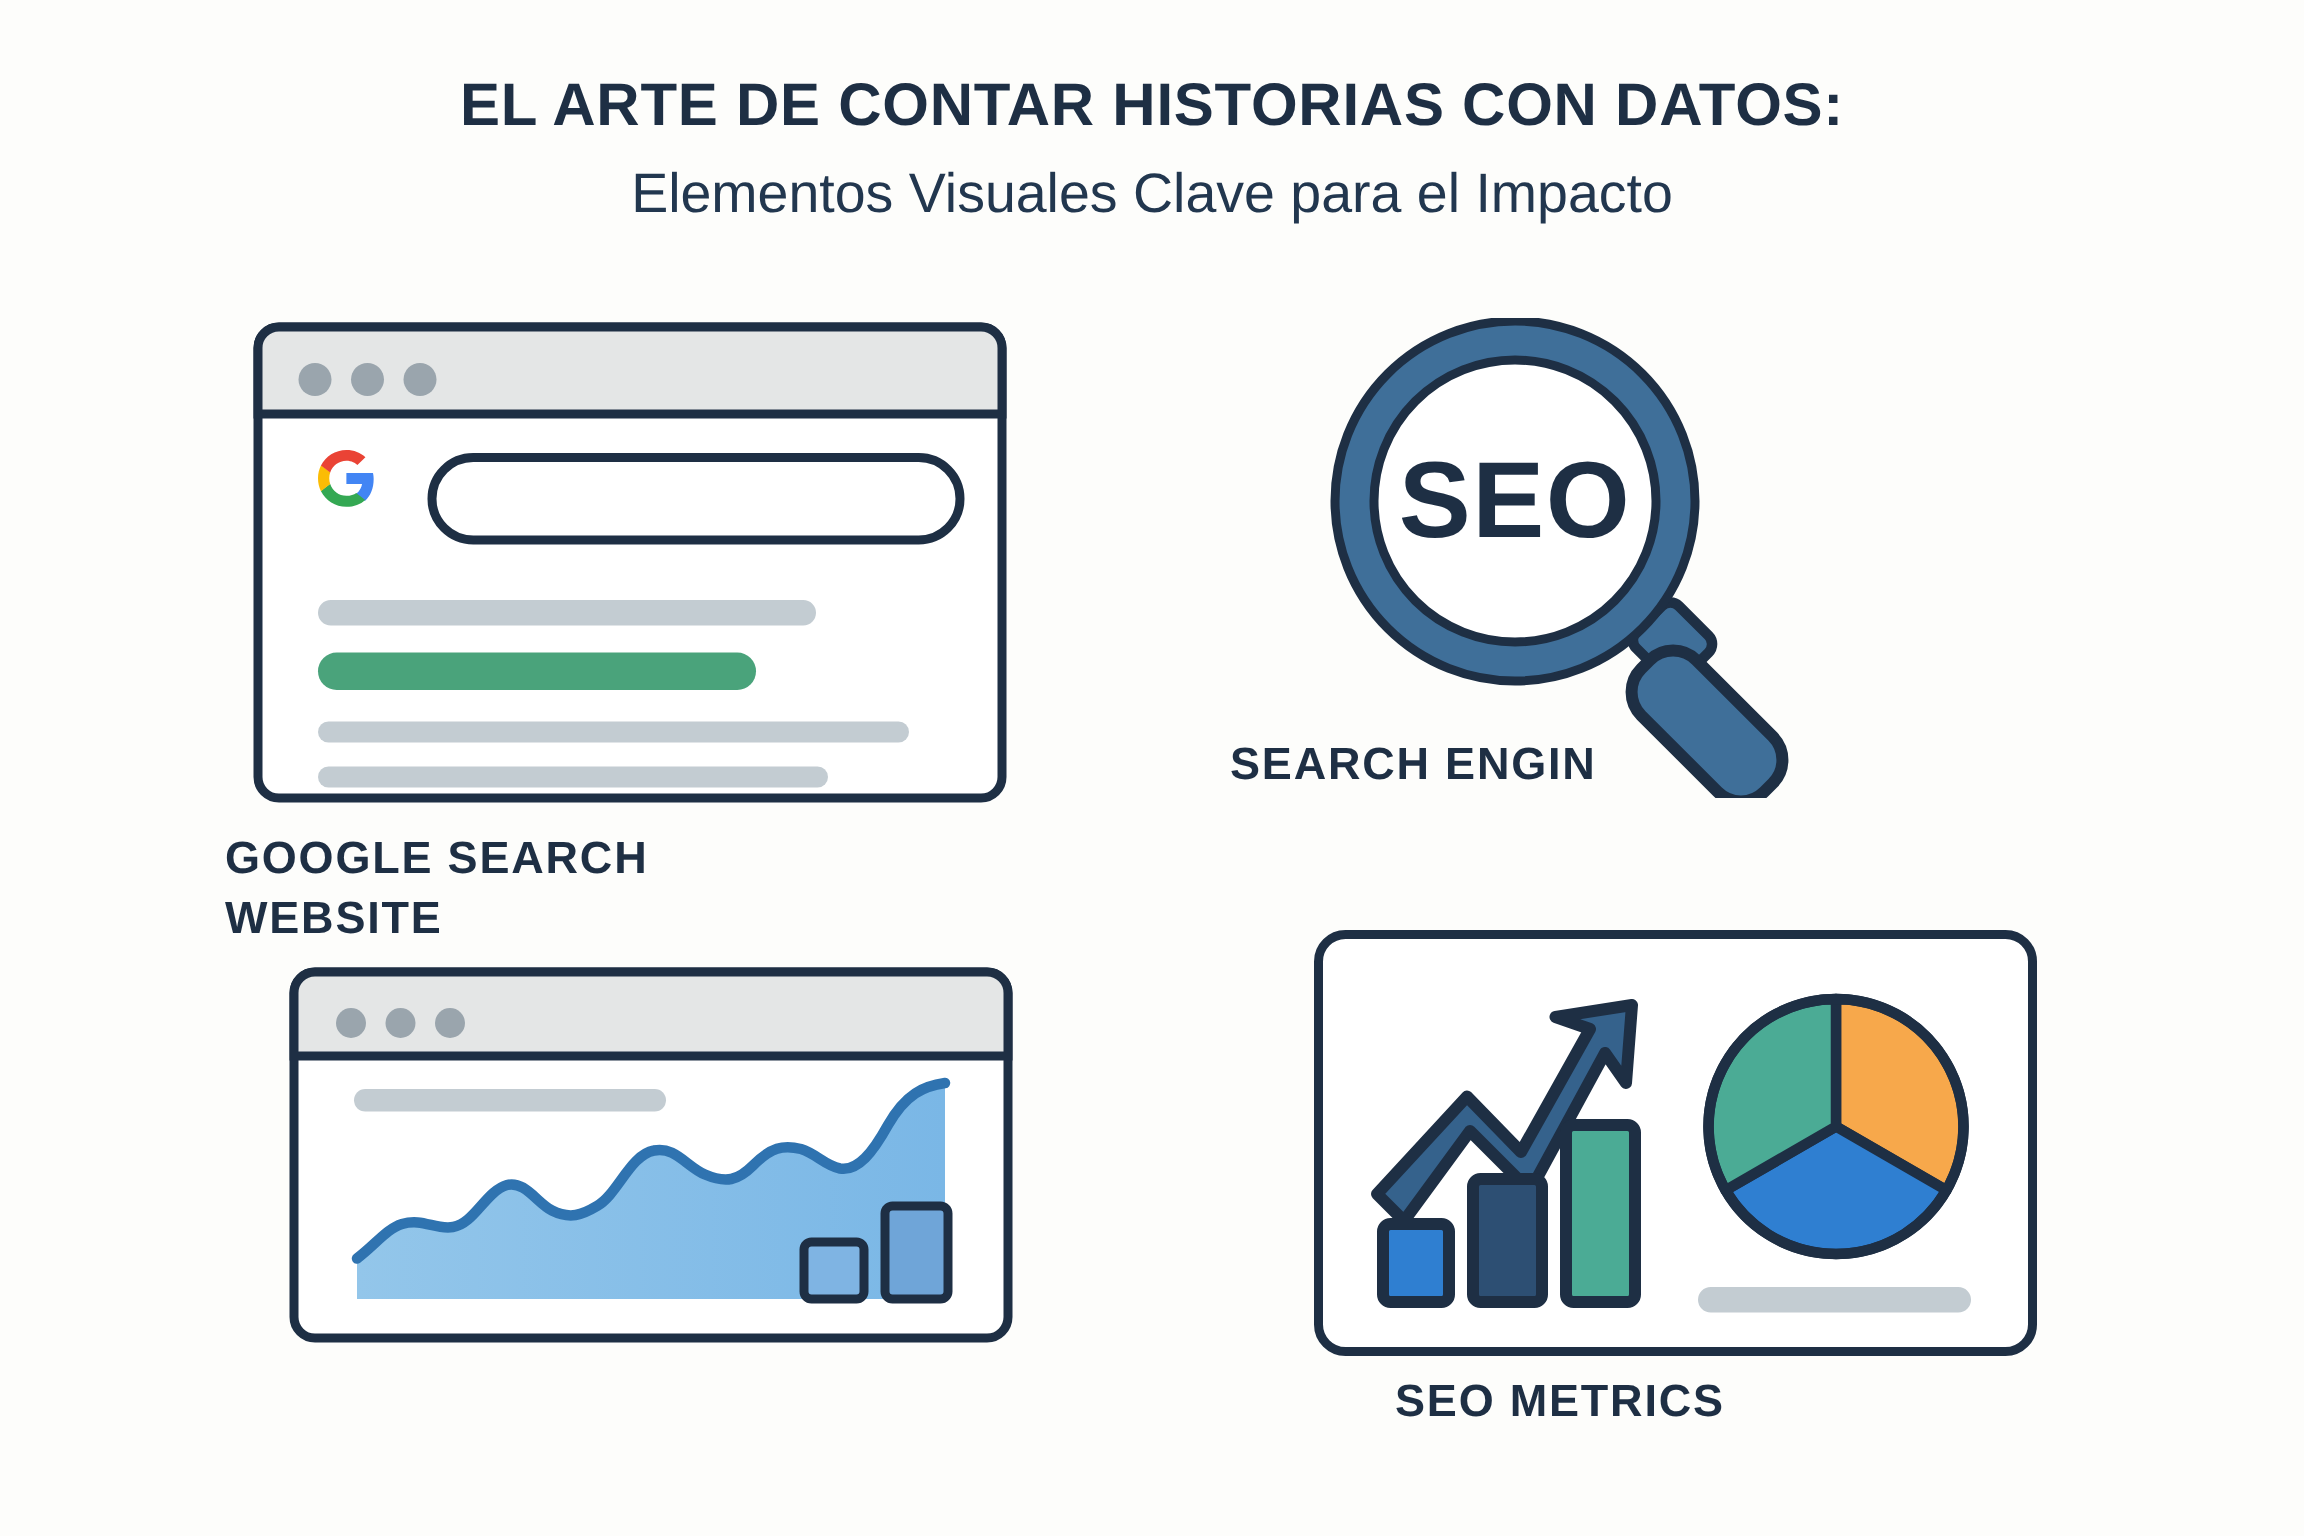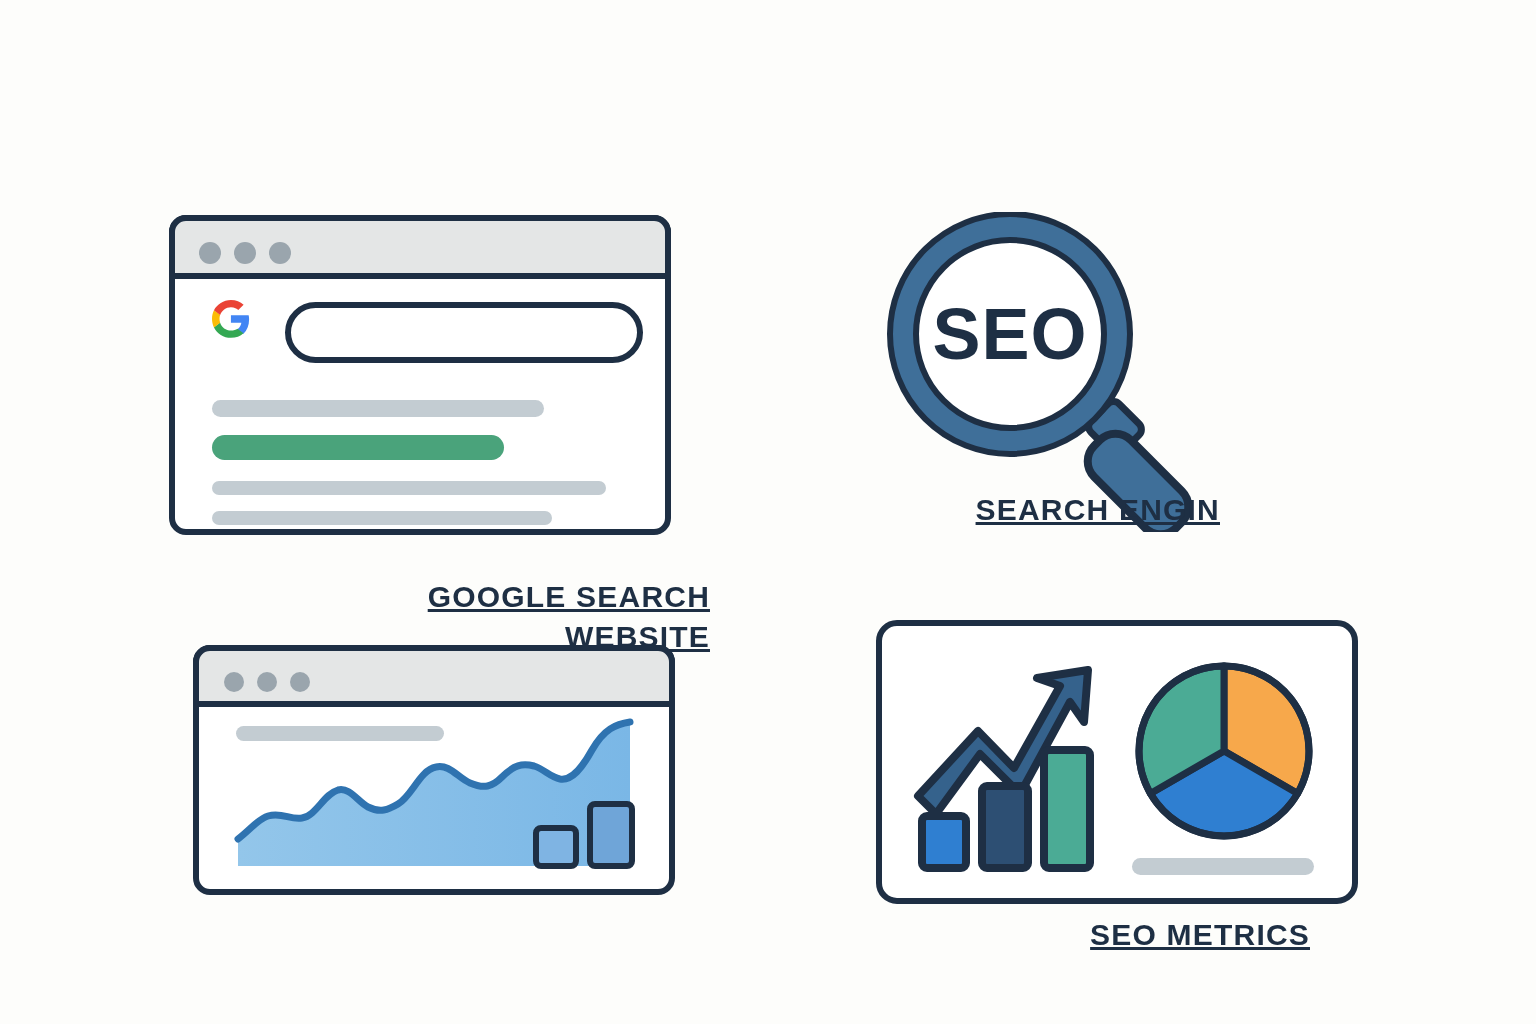--- a/index.html
+++ b/index.html
@@ -20,41 +20,42 @@
     font-family:"Liberation Sans", sans-serif;
   }
   .title-sub{
     font-size:37px;font-weight:normal;color:#22374f;
     line-height:1.2;margin:14px 0 0 0;
     font-family:"Liberation Sans", sans-serif;
   }
 
   
   .caption{
-    position:absolute;text-align:right;
+    position:absolute;text-align:left;
     font-size:30px;font-weight:bold;color:#1e2f44;
     letter-spacing:1.2px;line-height:1.32;
     font-family:"Liberation Sans", sans-serif;
-    text-decoration:underline;
   }
 
   
   .panel{position:absolute;}
 
-  .cap-gsr{left:150px;top:553px;width:560px;margin-top:24px;}
+  .cap-gsr{left:150px;top:553px;width:560px;}
   .cap-seo{left:820px;top:490px;width:400px;}
   .cap-dash{left:150px;top:908px;width:560px;}
   .cap-met{left:930px;top:915px;width:380px;}
 </style>
 </head>
 <body>
 
 <div class="stage">
 
   <div class="title-block">
+    <div class="title-main">EL ARTE DE CONTAR HISTORIAS CON DATOS:</div>
+    <div class="title-sub">Elementos Visuales Clave para el Impacto</div>
   </div>
 
   <svg class="panel" style="left:168px;top:214px;" width="504" height="322" viewBox="0 0 504 322">
 
     <rect x="4" y="4" width="496" height="314" rx="14" ry="14" fill="#ffffff" stroke="#1e2f44" stroke-width="6"></rect>
 
     <path d="M4,18 a14,14 0 0 1 14,-14 h468 a14,14 0 0 1 14,14 v44 h-496 z" fill="#e4e6e6" stroke="#1e2f44" stroke-width="6"></path>
     <circle cx="42" cy="39" r="11" fill="#9aa5ad"></circle>
     <circle cx="77" cy="39" r="11" fill="#9aa5ad"></circle>
     <circle cx="112" cy="39" r="11" fill="#9aa5ad"></circle>

